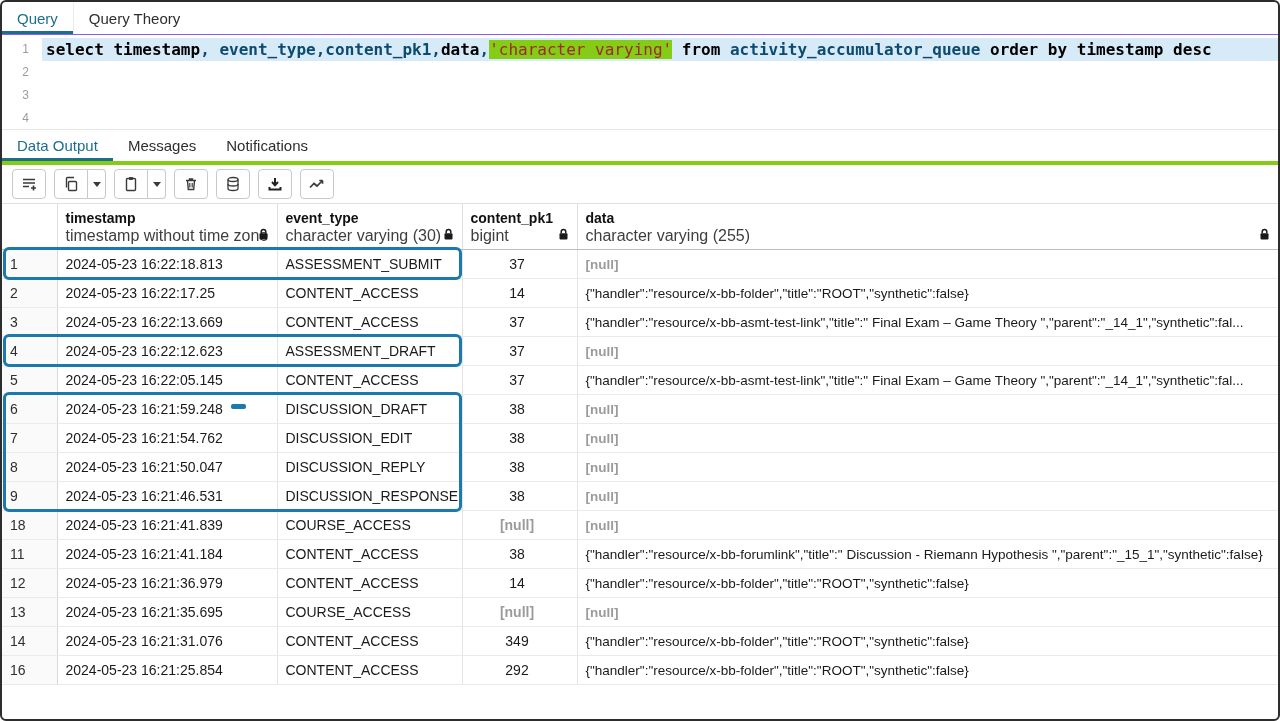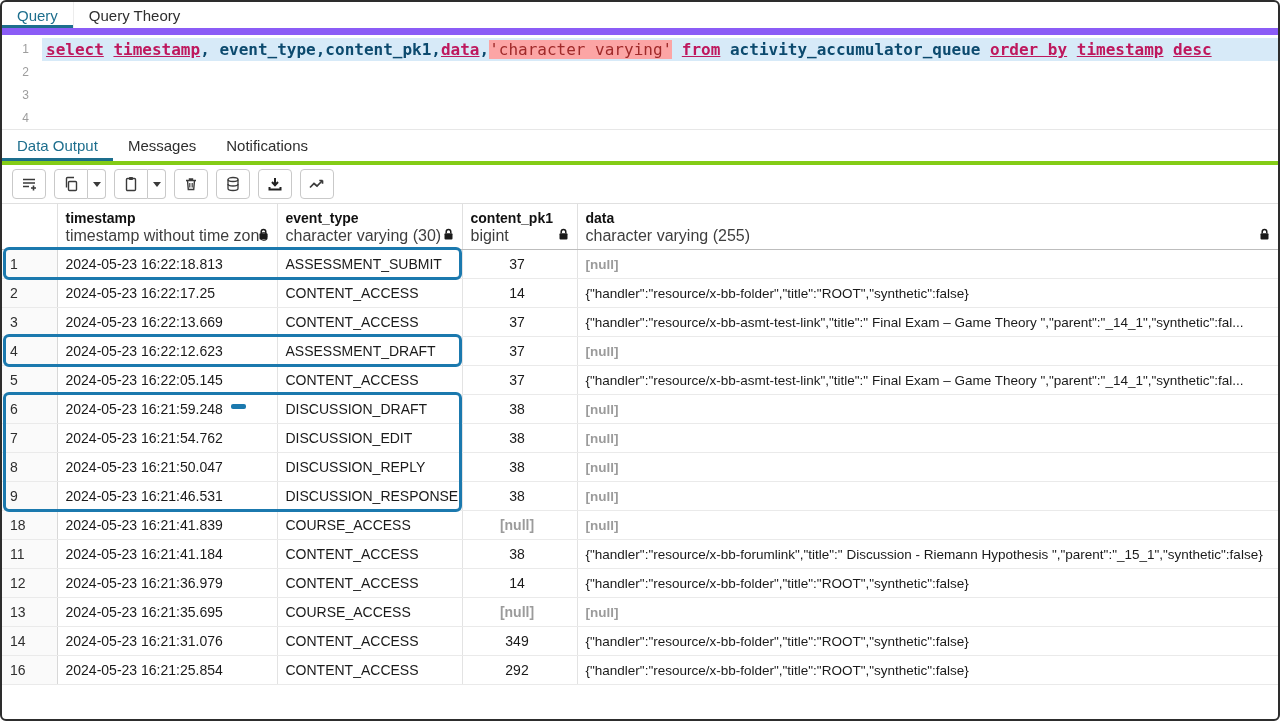--- a/index.html
+++ b/index.html
@@ -4,38 +4,38 @@
 <style>
   * { margin:0; padding:0; box-sizing:border-box; }
   body { background:#ffffff; }
   button { background:none; border:none; padding:0; font-family:inherit; cursor:pointer; }
 
   .page { position:relative; width:1280px; height:721px; background:#fff;
           border:2px solid #2d2d2d; border-radius:6px; overflow:hidden;
           font-family:"Liberation Sans", sans-serif; color:#1a1a1a; }
 
   
-  .top-tabs { height:33px; display:flex; border-bottom:7px solid #8b5cf6; }
+  .top-tabs { height:33px; display:flex; border-bottom:1px solid #8b5cf6; }
   .tab { display:flex; align-items:center; padding:0 15px; font-size:15px; color:#2e2e2e; position:relative; cursor:pointer; }
   .tab.active { color:#1d6e8d; }
   .tab.active::after { content:""; position:absolute; left:0; right:0; bottom:0; height:3px; background:#1d6e8d; }
   .top-tabs .tab.active { border-right:1px solid #ececec; }
 
   
   .editor { display:flex; height:95px; border-bottom:1px solid #e7e7e7;
             font-family:"DejaVu Sans Mono", monospace; font-size:16px; }
   .gutter { width:40px; padding-top:3px; }
   .gutter .ln { height:23px; line-height:23px; text-align:right; padding-right:13px;
                 font-size:12px; color:#9d9d9d; font-family:"Liberation Sans", sans-serif; }
   .code { flex:1; padding-top:3px; overflow:hidden; }
   .code .line { height:23px; line-height:23px; white-space:pre; padding-left:4px; }
   .code .line.active { background:#d7eaf8; }
-  .tok-kw { color:#be185d; font-weight:bold;text-decoration:underline; }
+  .tok-kw { color:#000000; font-weight:bold; }
   .tok-pl { color:#0c4a6e;font-weight:bold; }
-  .tok-str { color:#a02a2a; background:#fca5a5; }
+  .tok-str { color:#a02a2a; background:#84cc16; }
 
   
   .result-tabs { height:35px; display:flex; border-bottom:4px solid #84cc16; }
 
   
   .toolbar { height:38px; display:flex; align-items:center; gap:8px; padding:0 10px; }
   .btn-group { display:flex; }
   .tbtn { height:30px; min-width:34px; display:flex; align-items:center; justify-content:center;
           background:#fff; border:1px solid #c9c9c9; }
   .btn-group .tbtn:first-child { border-top-left-radius:4px; border-bottom-left-radius:4px; }

